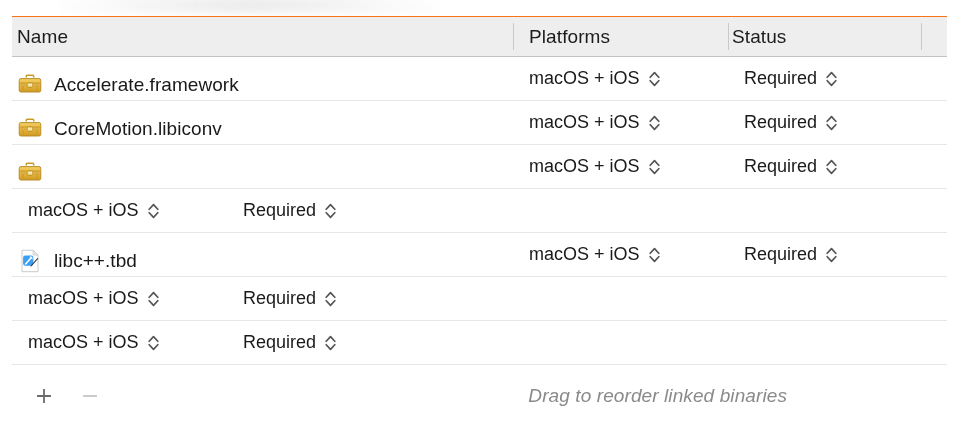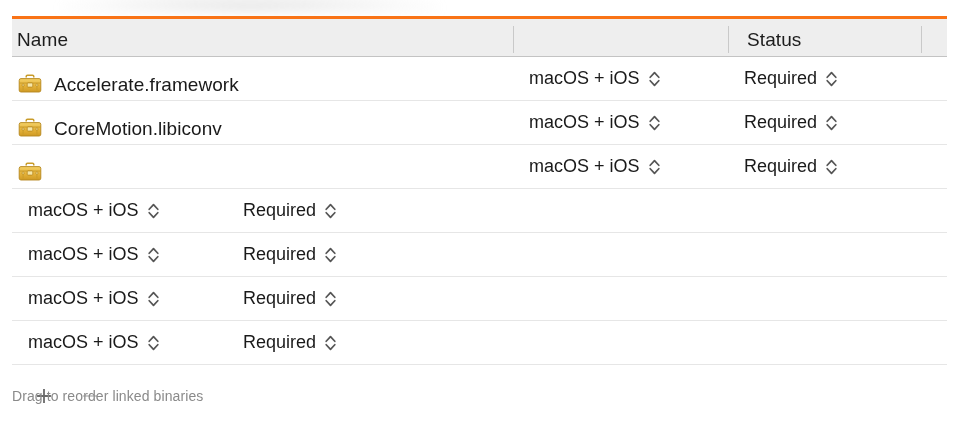--- a/index.html
+++ b/index.html
@@ -25,37 +25,37 @@
     position: absolute;
     left: 12px; top: 16px;
     width: 935px; height: 418px;
   }
 
   
   .table-header {
     position: relative;
     height: 41px;
     background: #eeeeee;
-    border-top: 3px solid #f97316;
+    border-top: 1px solid #f97316;
     border-bottom: 1px solid #c3c3c3;
     display: flex;
-    align-items: flex-start;
+    align-items: center;
   }
   .th {
     position: relative;
     height: 41px;
     display: flex;
     align-items: center;
     font-size: 19px;
     color: #1c1c1c;
     letter-spacing: 0.1px;
   }
   .th-name      { width: 501px; padding-left: 5px; }
   .th-platforms { width: 215px; padding-left: 16px; }
-  .th-status    { width: 206px; padding-left: 19px; }
+  .th-status    { width: 206px; padding-left: 4px; }
   .th-sep {
     position: absolute;
     left: 0; top: 7px;
     width: 1px; height: 27px;
     background: #c9c9c9;
   }
   .th-sep-right {
     position: absolute;
     right: 12px; top: 7px;
     width: 1px; height: 27px;
@@ -118,40 +118,42 @@
   .btn-plus, .btn-minus {
     width: 30px; height: 30px;
     display: flex; align-items: center; justify-content: center;
     cursor: default;
   }
   .btn-plus  { margin-left: 17px; }
   .btn-minus { margin-left: 16px; }
   .hint {
     position: absolute;
     left: 0; right: 0;
-    text-align: left;
-    font-size: 14px;
+    text-align: right;
+    font-size: 19px;
     color: #8a8a8a;
     letter-spacing: 0.1px;
     padding-right: 160px;
+    font-style: italic;
   }
 </style>
 </head>
 <body>
 
 <div class="top-artifact"></div>
 
 <div class="panel">
 
   <div class="table-header">
     <div class="th th-name">
       <span>Name</span>
     </div>
     <div class="th th-platforms">
       <span class="th-sep"></span>
+      <span>Platforms</span>
     </div>
     <div class="th th-status">
       <span class="th-sep"></span>
       <span>Status</span>
       <span class="th-sep-right"></span>
     </div>
   </div>
 
   <div class="rows" id="rows-container">
       <div class="row">
@@ -303,20 +305,31 @@
          <span class="chev">
     <svg width="13" height="20" viewBox="0 0 13 20" aria-hidden="true">
       <path d="M2.2 8.3 L6.5 3.6 L10.8 8.3" fill="none" stroke="#555555" stroke-width="1.7" stroke-linecap="round" stroke-linejoin="round"></path>
       <path d="M2.2 11.7 L6.5 16.4 L10.8 11.7" fill="none" stroke="#555555" stroke-width="1.7" stroke-linecap="round" stroke-linejoin="round"></path>
     </svg>
   </span>
        </span>
      </div>
       </div>
       <div class="row">
+        <div class="cell-name">
+       <svg class="icon" viewBox="0 0 26 26">
+    <path d="M5 2.3 h11.2 L21 7.1 V23.7 H5 Z" fill="#ffffff" stroke="#c4c4c4" stroke-width="0.9"></path>
+    <path d="M16.2 2.3 L21 7.1 h-4.8 Z" fill="#e9e9e9" stroke="#c4c4c4" stroke-width="0.7"></path>
+    <rect x="6.1" y="7.4" width="10.3" height="10.3" rx="2.3" fill="#3a9ef5"></rect>
+    <path d="M8.6 15.9 L14.6 9.2" stroke="#ffffff" stroke-width="1.5" stroke-linecap="round"></path>
+    <path d="M13.2 9.0 l1.9 1.7" stroke="#ffffff" stroke-width="1.1" stroke-linecap="round"></path>
+    <path d="M14.0 18.0 L20.6 10.6" stroke="#3a3a3a" stroke-width="1.1" stroke-linecap="round"></path>
+  </svg>
+       <span class="file-name">libc++.tbd</span>
+     </div>
      <div class="cell-platforms">
        <span class="popup">
          <span>macOS + iOS</span>
          <span class="chev">
     <svg width="13" height="20" viewBox="0 0 13 20" aria-hidden="true">
       <path d="M2.2 8.3 L6.5 3.6 L10.8 8.3" fill="none" stroke="#555555" stroke-width="1.7" stroke-linecap="round" stroke-linejoin="round"></path>
       <path d="M2.2 11.7 L6.5 16.4 L10.8 11.7" fill="none" stroke="#555555" stroke-width="1.7" stroke-linecap="round" stroke-linejoin="round"></path>
     </svg>
   </span>
        </span>

